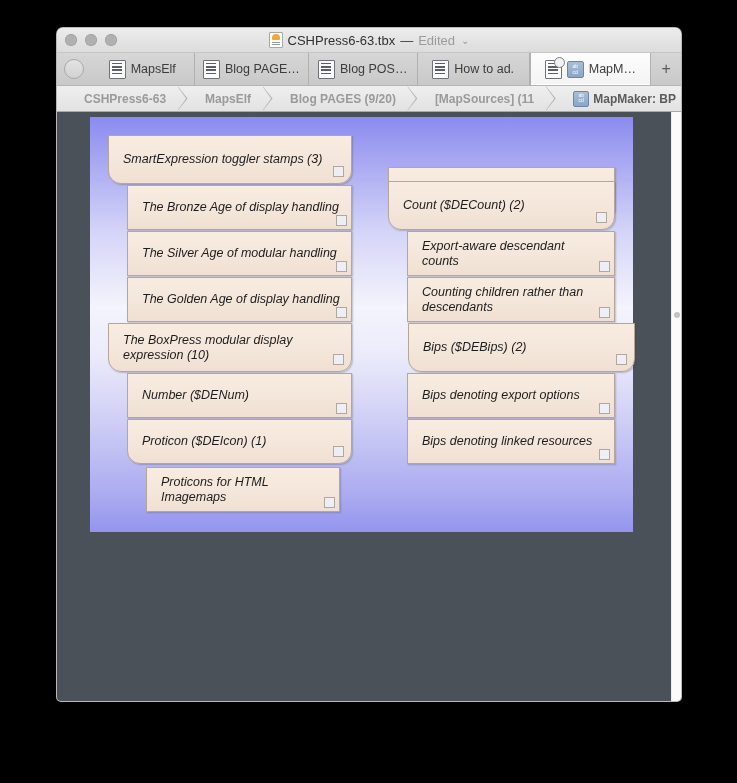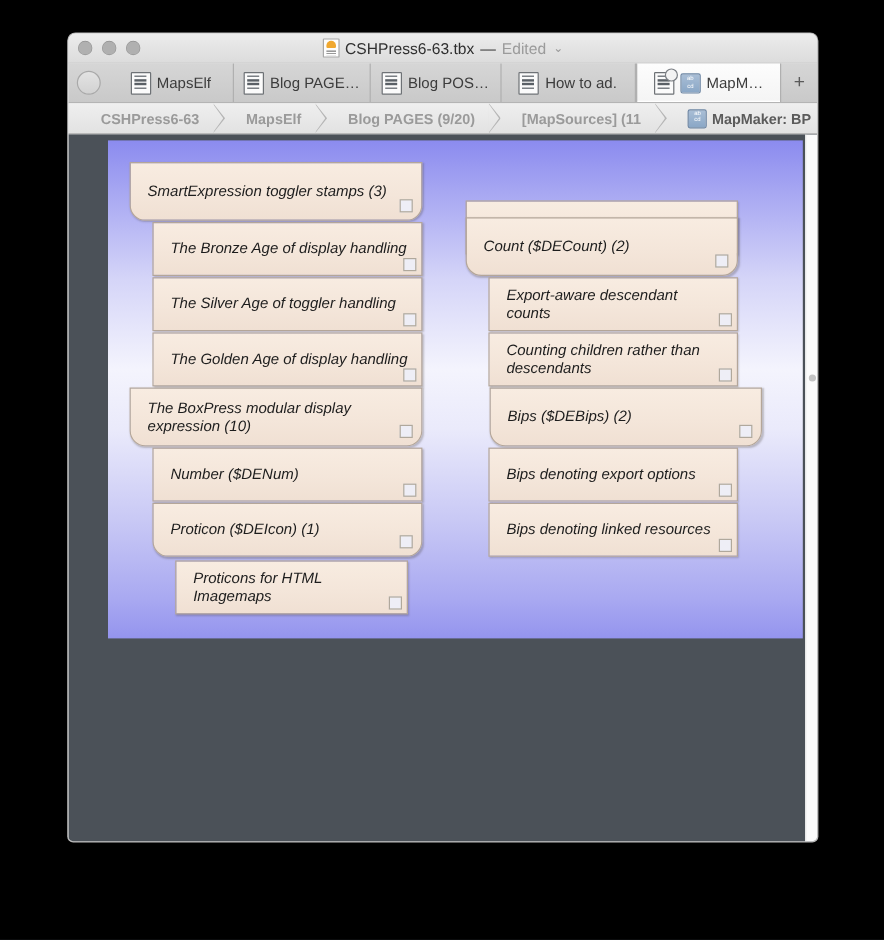--- a/index.html
+++ b/index.html
@@ -259,21 +259,20 @@
     height: 415px;
     background: linear-gradient(to bottom,
       #8b8bef 0%,
       #a6a6f2 10%,
       #d5d5f8 28%,
       #f4f4fd 46%,
       #eaeafb 58%,
       #c9c9f5 76%,
       #a9a9f1 92%,
       #9494ee 100%);
-    padding-left: 36px;
   }
 
   
   .note {
     position: absolute;
     box-sizing: border-box;
     background: linear-gradient(to bottom, #f8ece1 0%, #f4e6da 55%, #f0e0d3 100%);
     border: 1px solid #b4a699;
     box-shadow: 1px 1px 1.5px rgba(70,60,55,0.28);
     display: flex;
@@ -431,21 +430,21 @@
     <div id="map">
         <div class="note parent" style="left: 18px; top: 18px; width: 244px; height: 49px;">
           <div class="note-title">SmartExpression toggler stamps (3)</div>
           <div class="handle"></div>
         </div>
         <div class="note" style="left: 37px; top: 68px; width: 225px; height: 45px;">
           <div class="note-title">The Bronze Age of display handling</div>
           <div class="handle"></div>
         </div>
         <div class="note" style="left: 37px; top: 114px; width: 225px; height: 45px;">
-          <div class="note-title">The Silver Age of toggler handling</div>
+          <div class="note-title">The Silver Age of modular handling</div>
           <div class="handle"></div>
         </div>
         <div class="note" style="left: 37px; top: 160px; width: 225px; height: 45px;">
           <div class="note-title">The Golden Age of display handling</div>
           <div class="handle"></div>
         </div>
         <div class="note parent" style="left: 18px; top: 206px; width: 244px; height: 49px;">
           <div class="note-title">The BoxPress modular display expression (10)</div>
           <div class="handle"></div>
         </div>

